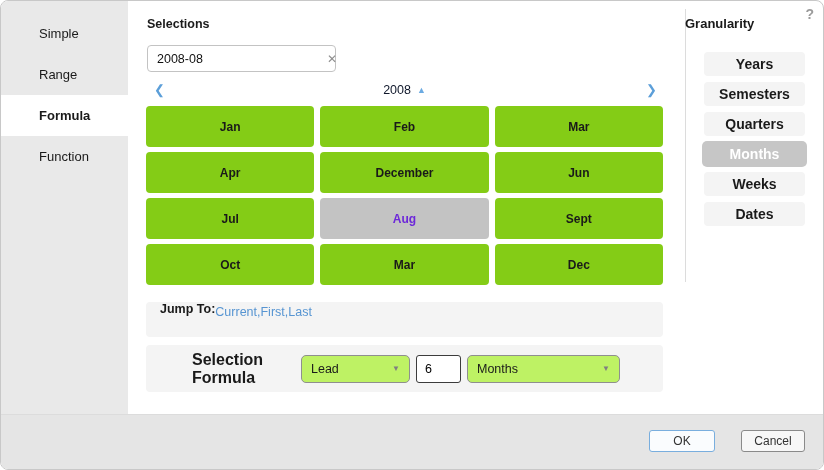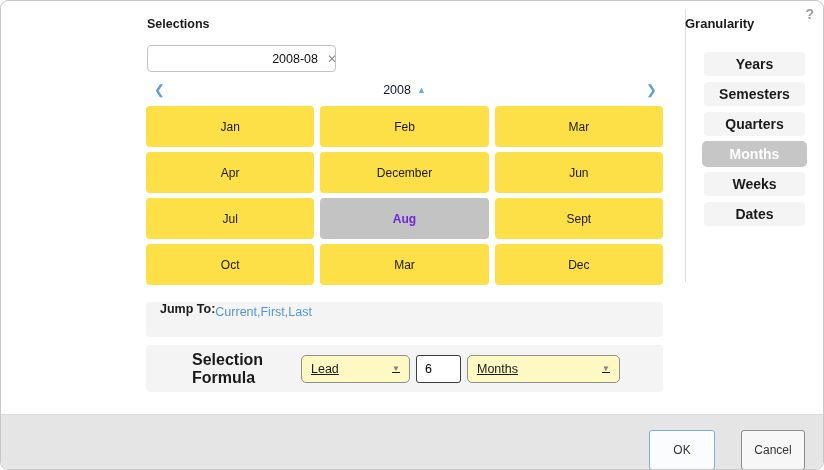--- a/index.html
+++ b/index.html
@@ -16,51 +16,51 @@
 
   
   .help { position:absolute; top:5px; right:9px; font-size:14px; color:#9b9b9b; font-weight:bold; }
 
   
   .sel-label { position:absolute; left:146px; top:16px; font-size:12.5px; font-weight:bold; }
   .sel-field { position:absolute; left:146px; top:44px; width:189px; height:27px;
                background:#fff; border:1px solid #c3c3c3; border-radius:4px;
                display:flex; align-items:center; }
   .sel-field input { border:none; outline:none; background:transparent; flex:1;
-                     font-family:inherit; font-size:12.5px; padding-left:9px; color:#111;text-align:right; }
+                     font-family:inherit; font-size:12.5px; padding-left:9px; color:#111; }
   .clear-x { color:#8f8f8f; font-size:12px; padding:0 9px; cursor:pointer; }
 
   .yearnav { position:absolute; left:145px; top:78px; width:517px; height:22px; }
   .chev { position:absolute; top:0; color:#5c9fd9; font-size:13px; cursor:pointer; line-height:22px; }
   .chev.left { left:8px; }
   .chev.right { right:6px; }
   .year-center { position:absolute; left:0; right:0; top:0; height:22px;
                  display:flex; align-items:center; justify-content:center; }
   .year-center .yr { font-size:12.5px; color:#0f172a; }
   .sort-up { color:#6cabe2; font-size:9px; margin-left:6px; cursor:pointer; }
 
   .month-grid { position:absolute; left:145px; top:105px; width:517px;
                 display:grid; grid-template-columns:repeat(3,1fr);
                 grid-auto-rows:41px; gap:5px 6px; }
-  .month-btn { background:#fde047; border-radius:4px; display:flex; align-items:center;
-               justify-content:center; font-size:12px; font-weight:400; cursor:pointer; }
+  .month-btn { background:#84cc16; border-radius:4px; display:flex; align-items:center;
+               justify-content:center; font-size:12px; font-weight:700; cursor:pointer; }
   .month-btn.selected { background:#c3c3c3; color:#6d28d9; font-weight:bold; }
 
   .jump-bar { position:absolute; left:145px; top:301px; width:517px; height:35px;
               background:#f4f4f4; border-radius:4px; display:flex; align-items:flex-start;
               padding-left:14px; }
   .jump-label { font-size:12.5px; font-weight:bold; }
   .jump-link { font-size:12.5px; color:#5795d2; cursor:pointer; }
 
   .formula-bar { position:absolute; left:145px; top:344px; width:517px; height:47px;
                  background:#f4f4f4; border-radius:4px; display:flex; align-items:center;
                  padding-left:14px; }
   .formula-label { font-size:16px; font-weight:bold; margin-right:12px; width:97px;margin-left:32px; }
-  .dropdown { height:28px; background:#fef9c3; border:1px solid #8f8f8f; border-radius:5px;
-              display:flex; align-items:center; padding:0 9px; cursor:pointer;text-decoration:underline; }
+  .dropdown { height:28px; background:#bef264; border:1px solid #8f8f8f; border-radius:5px;
+              display:flex; align-items:center; padding:0 9px; cursor:pointer; }
   .dropdown .val { font-size:12.5px; flex:1; }
   .dropdown .arr { color:#808080; font-size:8px; margin-left:8px; }
   .dd-lead { width:109px; }
   .dd-unit { width:153px; margin-left:6px; }
   .count-input { width:45px; height:28px; margin-left:6px; border:1px solid #3c3c3c;
                  border-radius:3px; font-family:inherit; font-size:12.5px; padding-left:8px;
                  outline:none; background:#fff; }
 
   
   .v-divider { position:absolute; left:684px; top:8px; width:1px; height:273px; background:#dcdcdc; }
@@ -70,30 +70,36 @@
                display:flex; flex-direction:column; align-items:center; gap:6px; }
   .gran-btn { width:101px; height:24px; background:#f4f4f4; border-radius:4px;
               display:flex; align-items:center; justify-content:center;
               font-size:14px; font-weight:600; cursor:pointer; }
   .gran-btn.selected { background:#c6c6c6; color:#fff; font-weight:bold;
                        width:105px; height:26px; margin:-1px 0; border-radius:5px; }
 
   
   .footer { position:absolute; left:0; top:413px; width:824px; height:57px;
             background:#e5e5e5; border-top:1px solid #dcdcdc; }
-  .btn { position:absolute; top:15px; height:40px; border-radius:3px; font-family:inherit;
+  .btn { position:absolute; top:15px; height:22px; border-radius:3px; font-family:inherit;
          font-size:12px; color:#333; cursor:pointer; }
   .btn-ok { left:648px; width:66px; background:#fafcfe; border:1px solid #79aede; }
   .btn-cancel { left:740px; width:64px; background:#f7f7f7; border:1px solid #8a8a8a; }
 </style>
 </head>
 <body>
 
 <div class="dialog">
 
+  <div class="sidebar" id="sidebar-tabs">
+      <div class="tab">Simple</div>
+      <div class="tab">Range</div>
+      <div class="tab selected">Formula</div>
+      <div class="tab">Function</div>
+    </div>
 
   <span class="help">?</span>
 
   <div class="sel-label">Selections</div>
 
   <div class="sel-field">
     <input value="2008-08" style="">
     <span class="clear-x">✕</span>
   </div>
 

